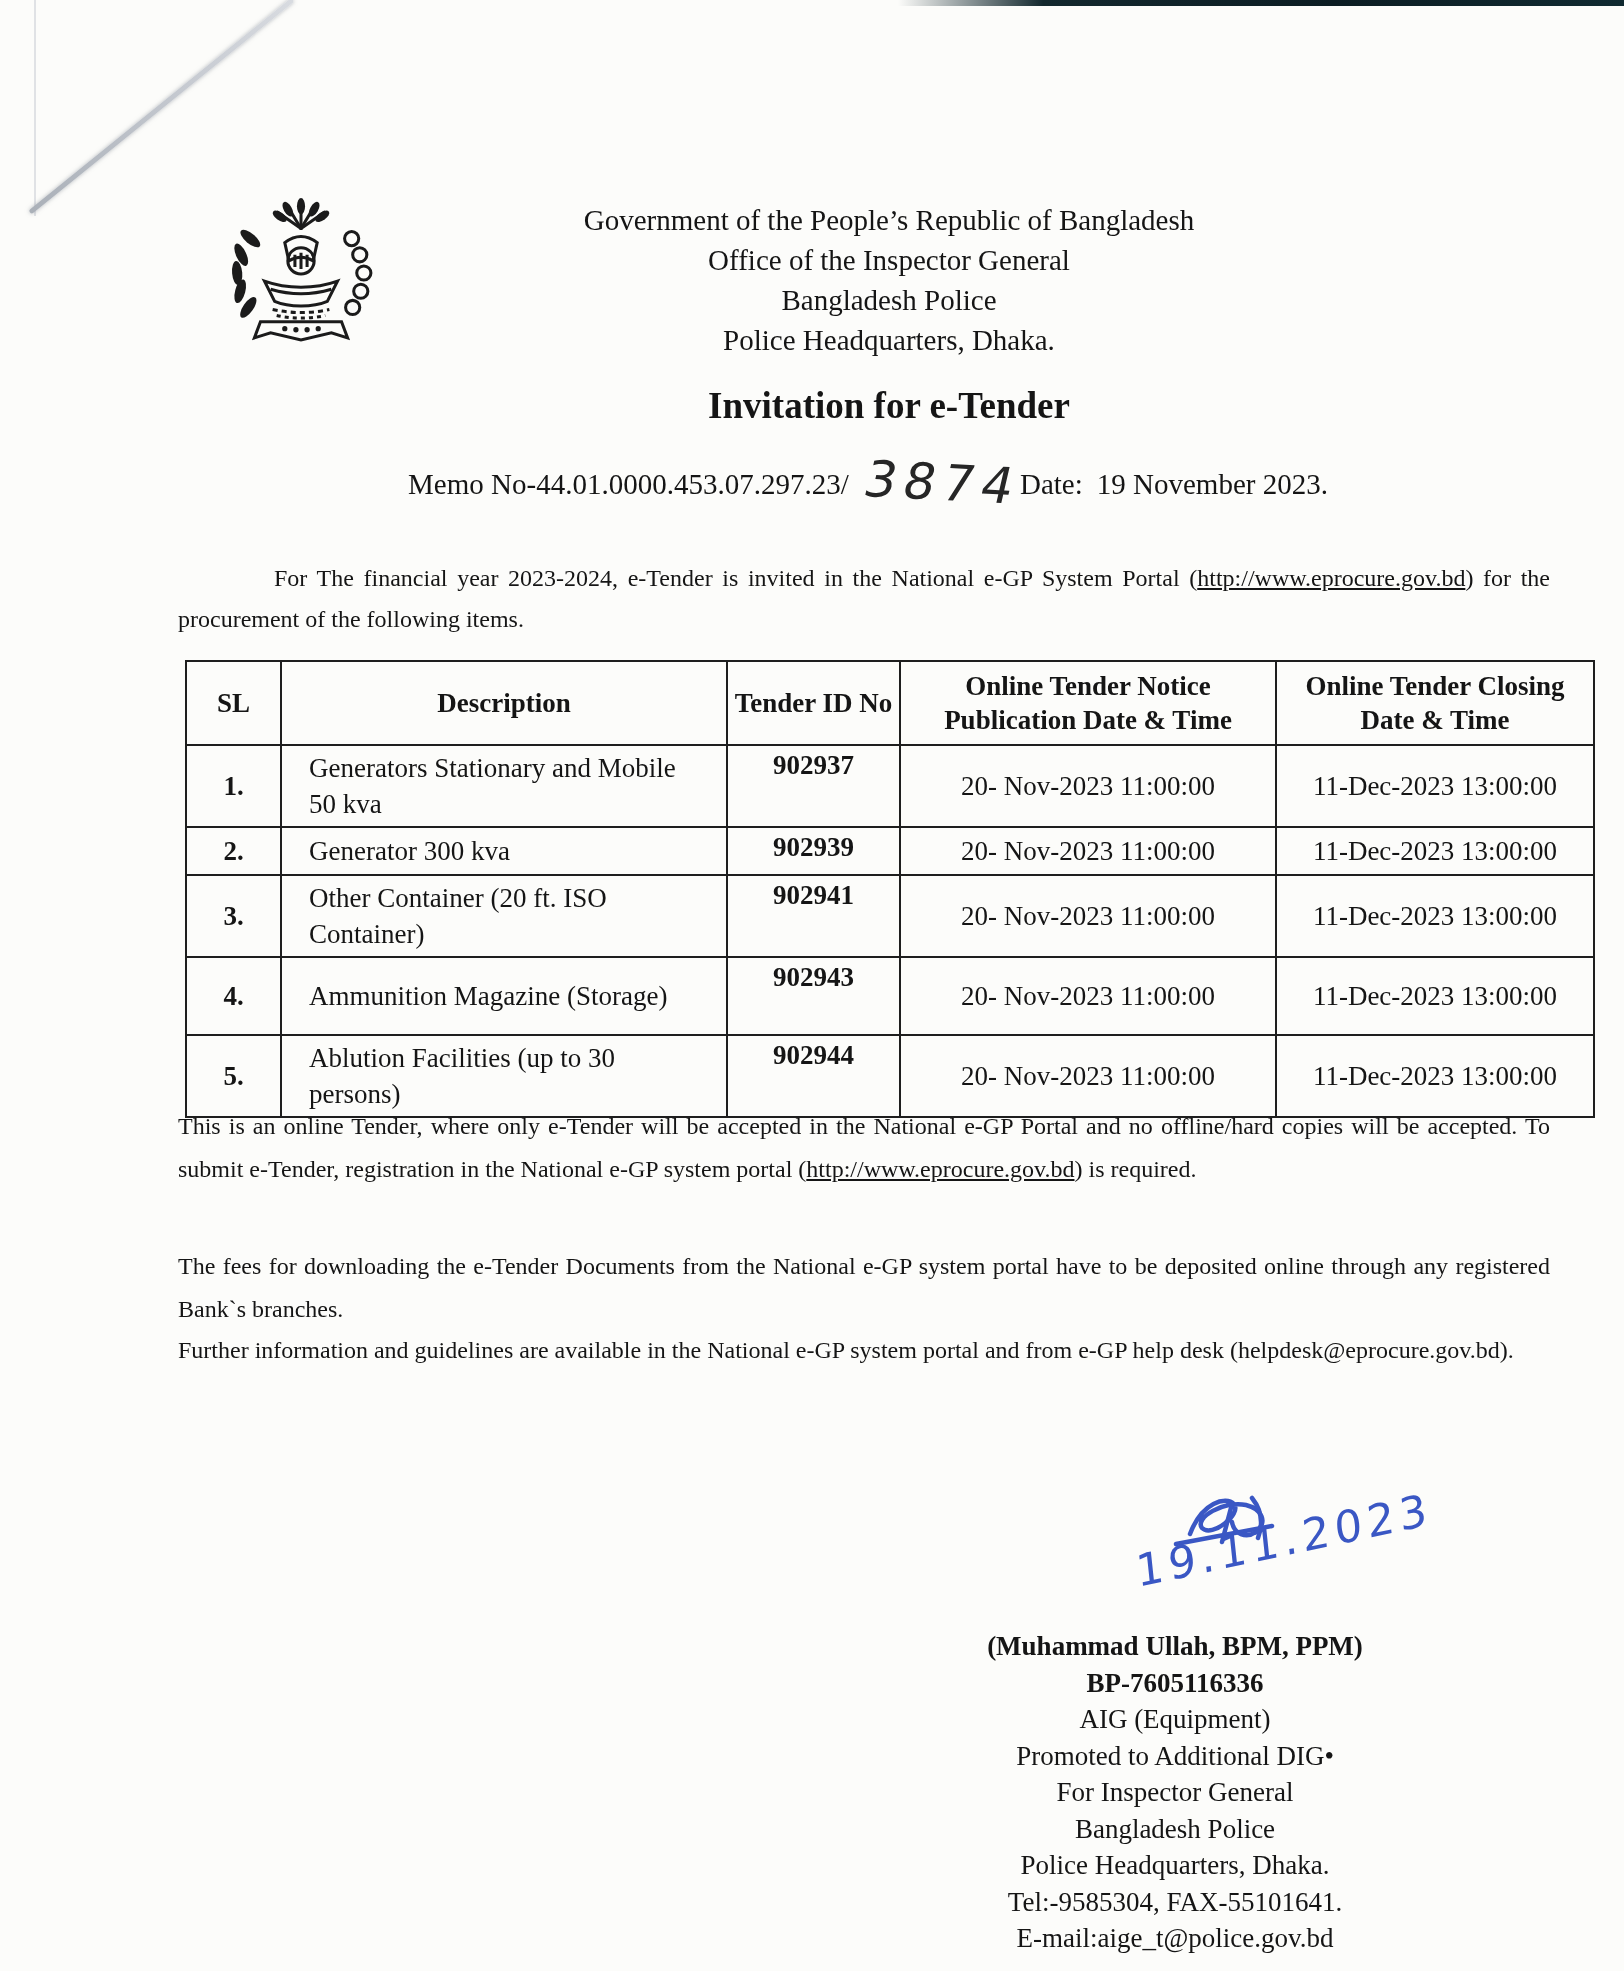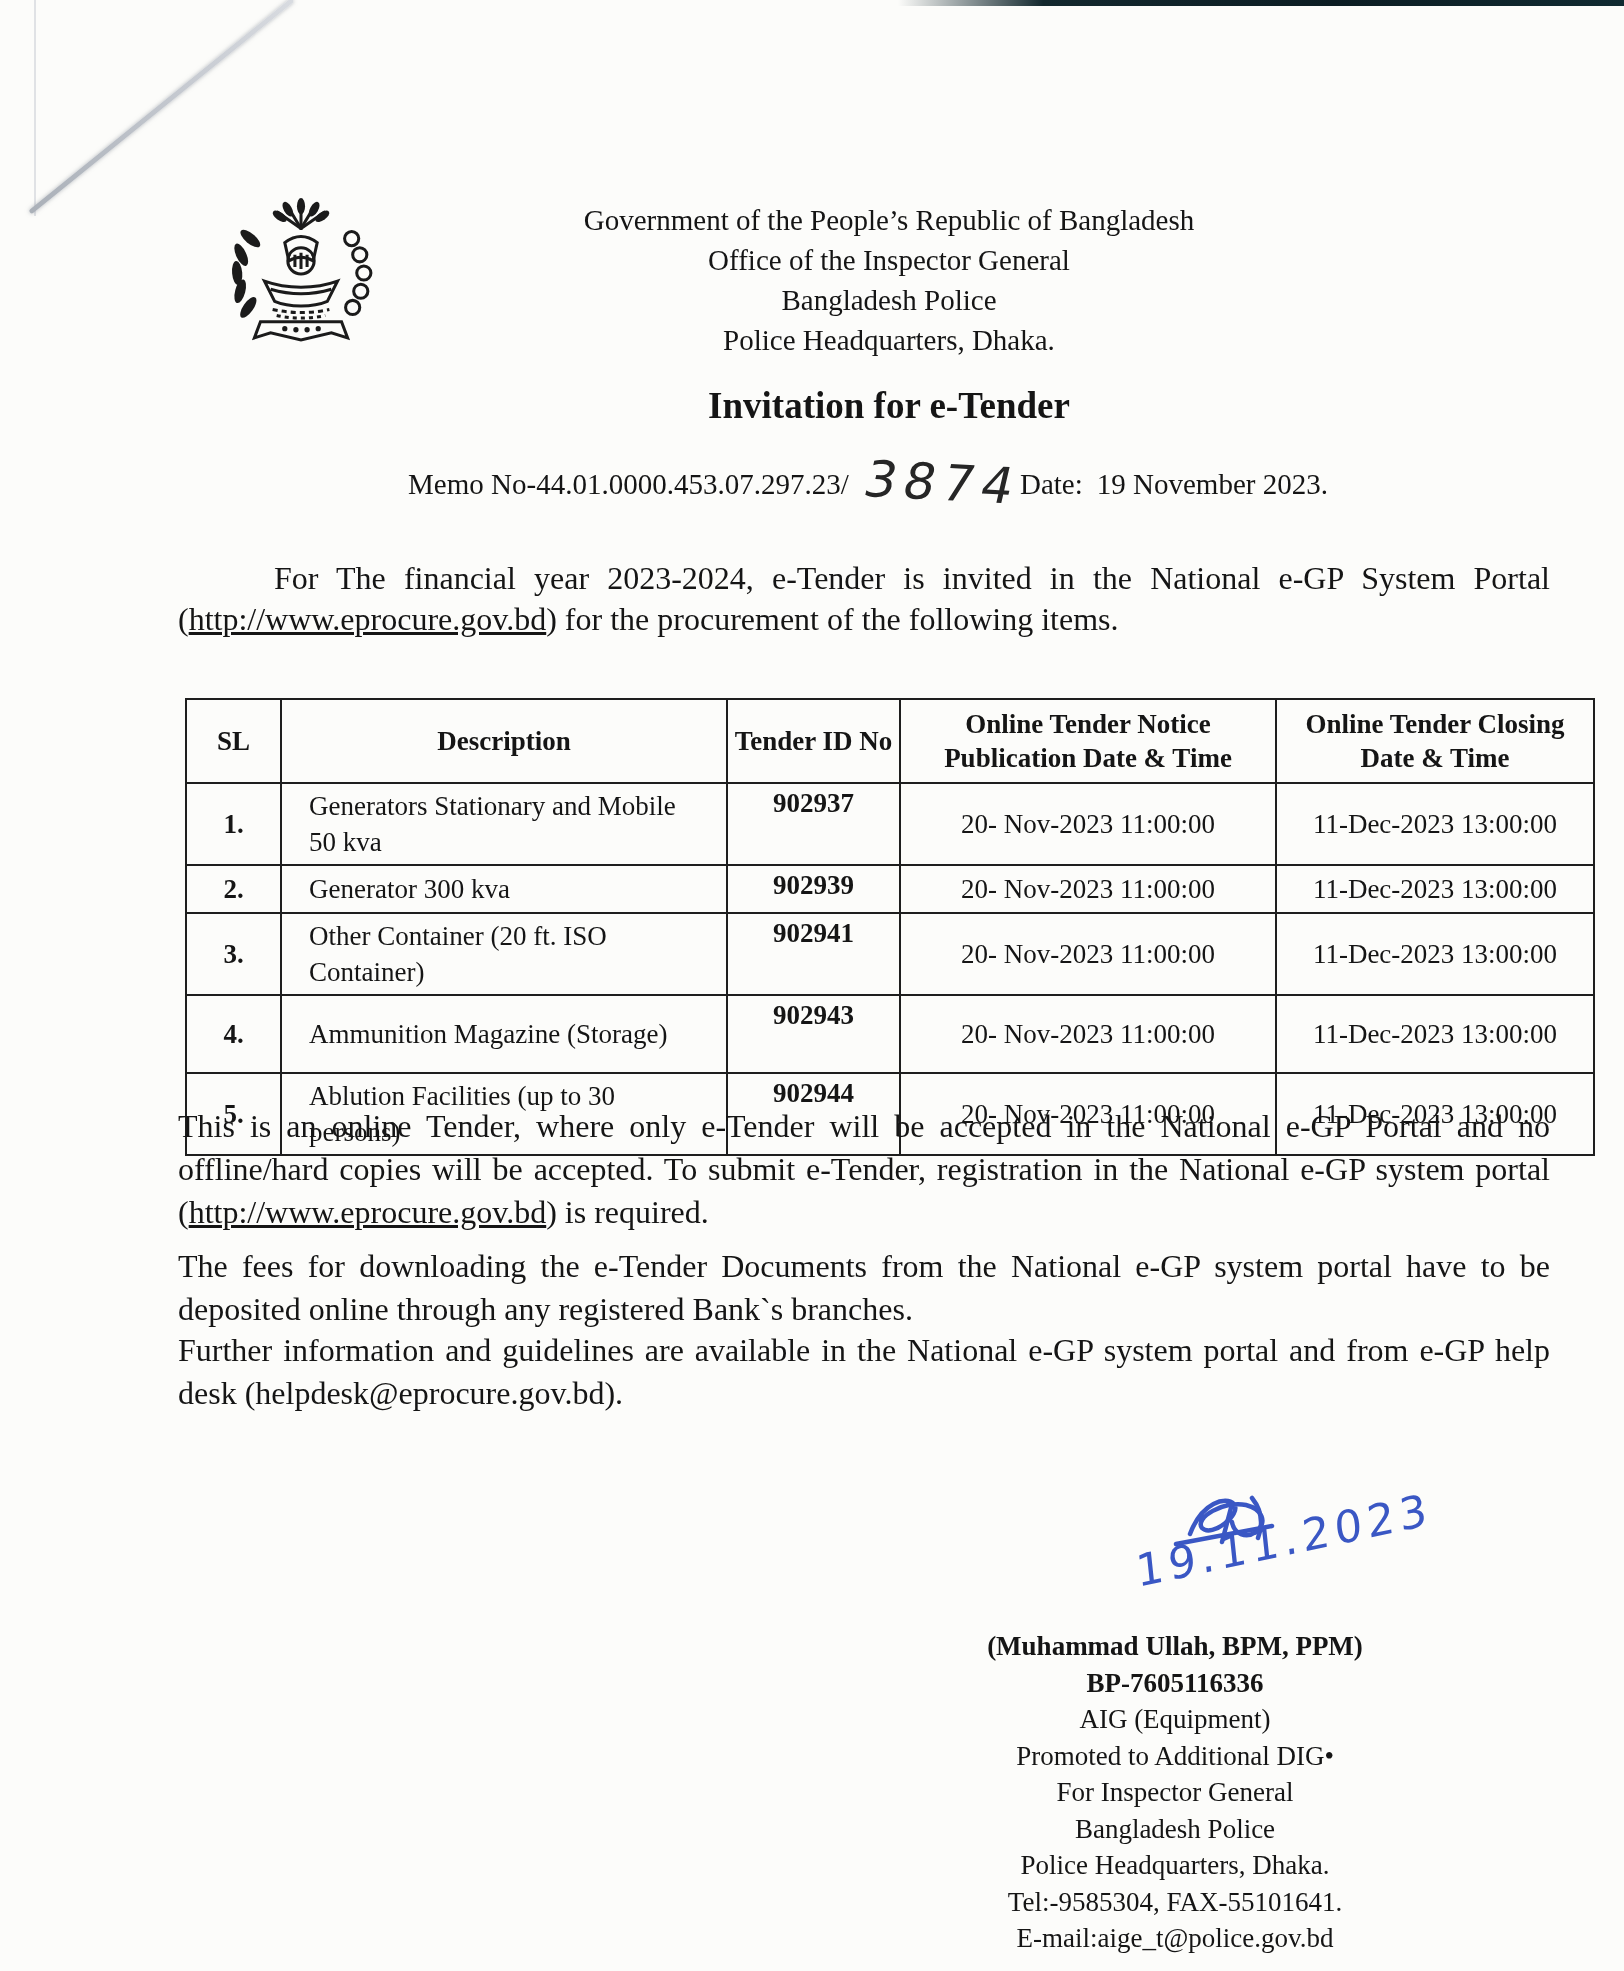--- a/index.html
+++ b/index.html
@@ -27,31 +27,31 @@
   
   .memo-row{position:absolute;left:178px;top:468px;width:1380px;
     display:flex;justify-content:center;align-items:flex-start;font-size:29px;}
   .memo-left{display:flex;align-items:flex-start;}
   .hand-number{display:inline-block;margin-left:16px;margin-top:-14px;
     font-family:"DejaVu Sans",sans-serif;font-size:50px;color:#262626;
     letter-spacing:7px;transform:rotate(3deg) skewX(-10deg);}
   .memo-date .lbl{margin-right:14px;}
 
   
-  .para{position:absolute;left:178px;width:1372px;font-size:32px;line-height:43px;
+  .para{position:absolute;left:178px;width:1372px;font-size:24px;line-height:43px;
     text-align:justify;}
   .p1{top:558px;text-indent:96px;line-height:41px;}
   .p2{top:1105px;}
   .p3{top:1245px;}
   .p4{top:1329px;}
   .u{text-decoration:underline;color:inherit;}
 
   
   .tbl-wrap{position:absolute;left:185px;top:660px;}
-  table{border-collapse:collapse;table-layout:fixed;width:1408px;background:transparent;margin-top:38px;}
+  table{border-collapse:collapse;table-layout:fixed;width:1408px;background:transparent;}
   th,td{border:2px solid #1e1e1e;font-size:27px;padding:4px 8px;overflow:hidden;}
   th{font-weight:bold;text-align:center;line-height:34px;padding:6px 4px;}
   thead tr{height:84px;}
   col.c-sl{width:95px;}col.c-desc{width:446px;}col.c-tid{width:173px;}
   col.c-pub{width:376px;}col.c-close{width:318px;}
   td.sl{font-weight:bold;text-align:center;vertical-align:middle;}
   td.desc{font-weight:normal;vertical-align:middle;line-height:36px;padding-left:27px;}
   td.desc span{display:inline-block;max-width:372px;}
   td.tid{font-weight:bold;text-align:center;vertical-align:top;}
   td.dt{text-align:center;vertical-align:middle;}

